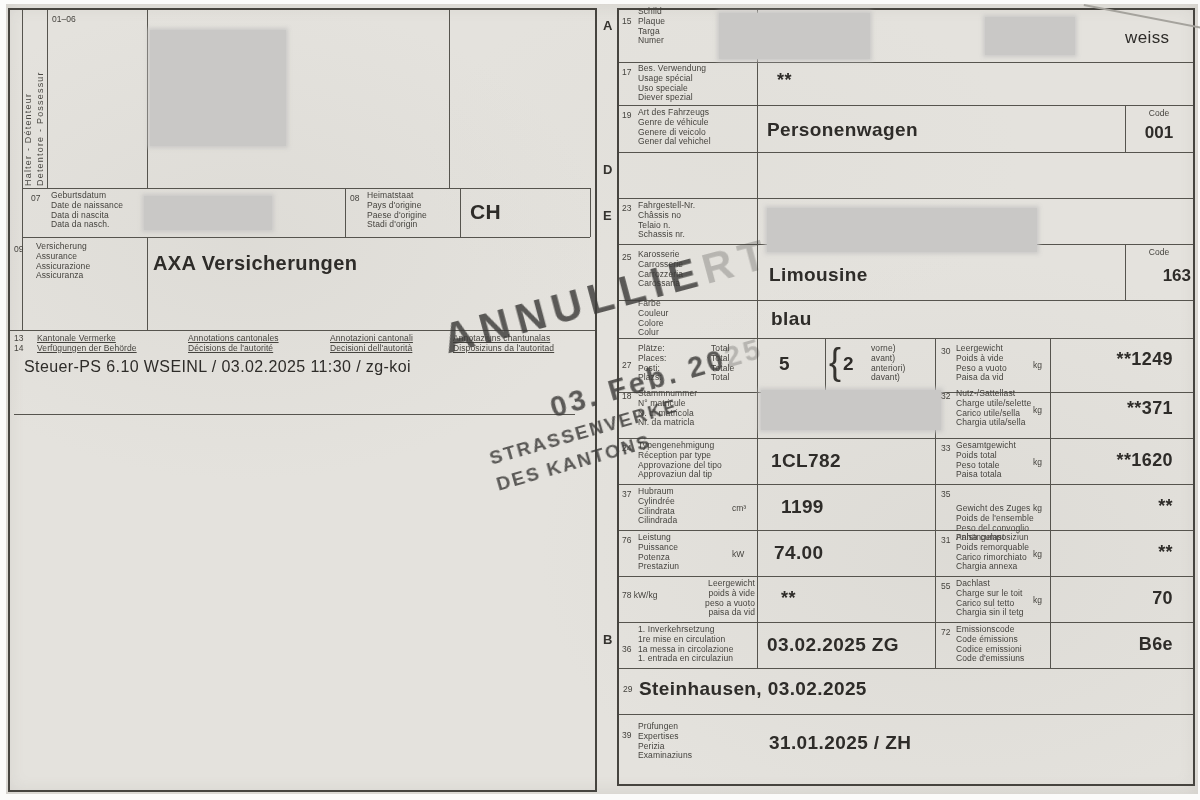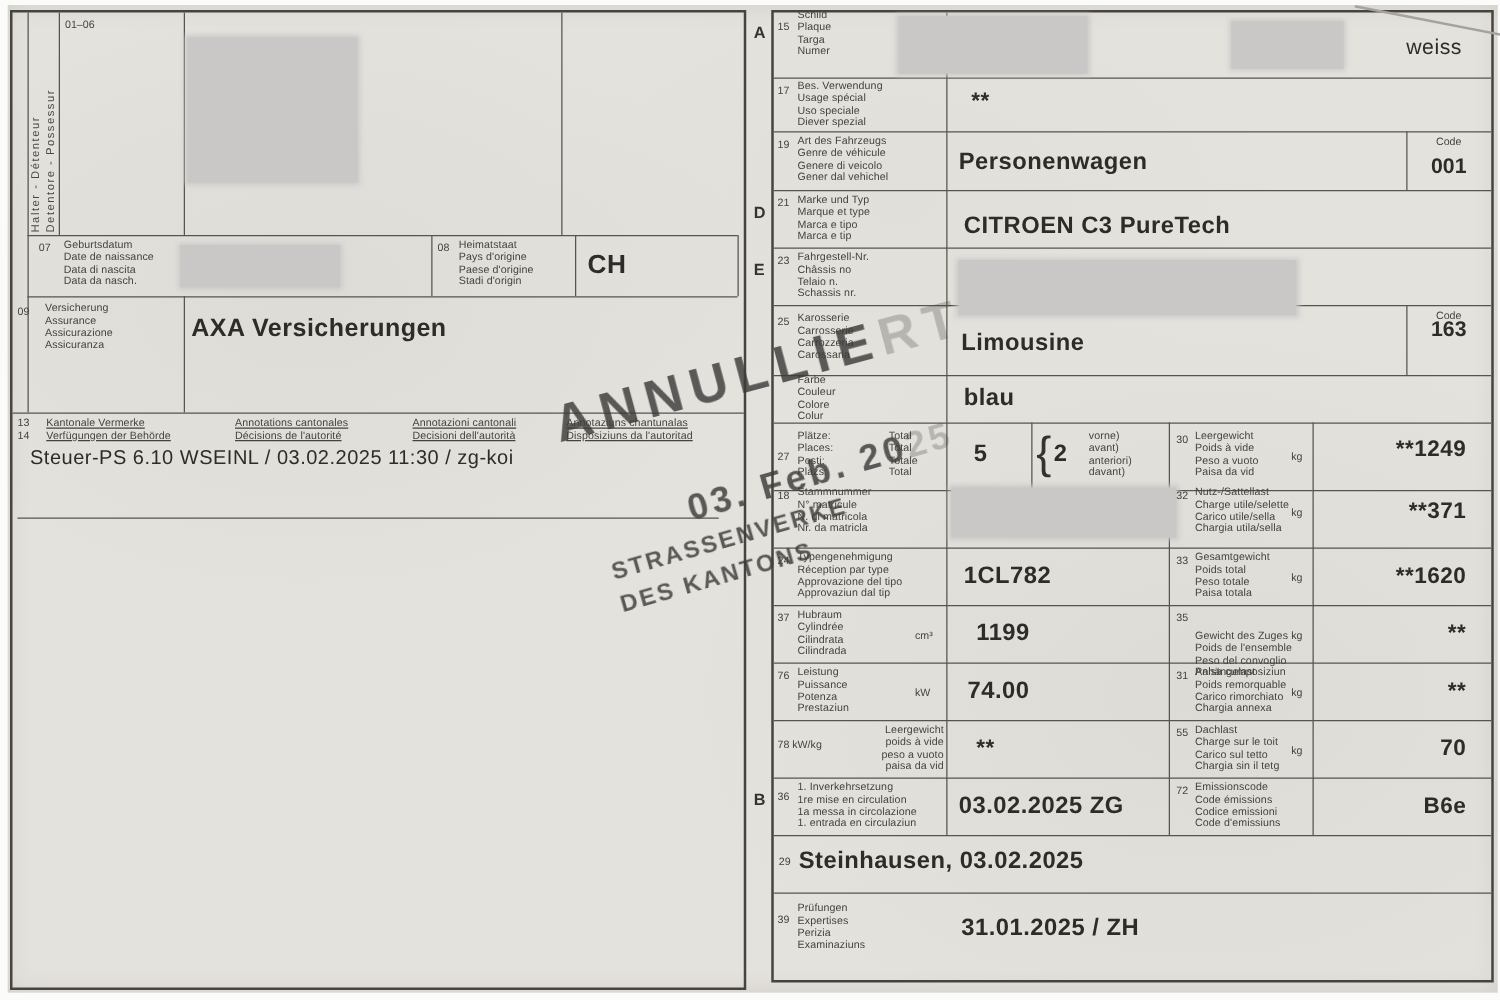--- a/index.html
+++ b/index.html
@@ -158,47 +158,39 @@
       <span class="num" style="left:3px;top:5px;">19</span>
       <div class="lbl" style="left:19px;top:3px;">Art des Fahrzeugs
 Genre de véhicule
 Genere di veicolo
 Gener dal vehichel</div>
       <div class="val" style="left:148px;top:14px;font-size:19px;">Personenwagen</div>
       <div class="code-lbl">Code</div>
       <div class="code-val" style="top:18px;">001</div>
     </div>
 
-    <div class="rrow" style="top:142px;height:46px;">
-      <span class="num" style="left:3px;top:5px;">21</span>
-      <div class="lbl" style="left:19px;top:3px;">Marke und Typ
-Marque et type
-Marca e tipo
-Marca e tip</div>
-      <div class="val" style="left:152px;top:18px;font-size:19px;">CITROEN C3 PureTech</div>
-    </div>
 
     <div class="rrow" style="top:188px;height:46px;padding-left:24px;">
       <span class="num" style="left:3px;top:5px;">23</span>
       <div class="lbl" style="left:19px;top:3px;">Fahrgestell-Nr.
 Châssis no
 Telaio n.
 Schassis nr.</div>
       <div class="redact" style="left:148px;top:10px;width:270px;height:44px;"></div>
     </div>
 
     <div class="rrow" style="top:234px;height:56px;">
       <span class="num" style="left:3px;top:8px;">25</span>
       <div class="lbl" style="left:19px;top:6px;">Karosserie
 Carrosserie
 Carrozzeria
 Carossaria</div>
       <div class="val" style="left:150px;top:20px;font-size:19px;">Limousine</div>
       <div class="code-lbl">Code</div>
-      <div class="code-val" style="top:10px;">163</div>
+      <div class="code-val" style="top:22px;text-align:right;">163</div>
     </div>
 
     <div class="rrow" style="top:290px;height:38px;">
       <div class="lbl" style="left:19px;top:-1px;">Farbe
 Couleur
 Colore
 Colur</div>
       <div class="val" style="left:152px;top:8px;font-size:19px;">blau</div>
     </div>
 
@@ -304,21 +296,21 @@
       <span class="num rh-num" style="position:absolute;top:5px;">55</span>
       <div class="lbl rh-lbl" style="top:3px;">Dachlast
 Charge sur le toit
 Carico sul tetto
 Chargia sin il tetg</div>
       <div class="unit" style="left:414px;top:19px;">kg</div>
       <div class="rh-val" style="top:12px;">70</div>
     </div>
 
     <div class="rrow" style="top:612px;height:46px;">
-      <span class="num" style="left:3px;top:10px;">36</span>
+      <span class="num" style="left:3px;top:22px;">36</span>
       <div class="lbl" style="left:19px;top:3px;">1. Inverkehrsetzung
 1re mise en circulation
 1a messa in circolazione
 1. entrada en circulaziun</div>
       <div class="val" style="left:148px;top:12px;font-size:19px;">03.02.2025 ZG</div>
       <span class="num rh-num" style="position:absolute;top:5px;">72</span>
       <div class="lbl rh-lbl" style="top:3px;">Emissionscode
 Code émissions
 Codice emissioni
 Code d'emissiuns</div>

